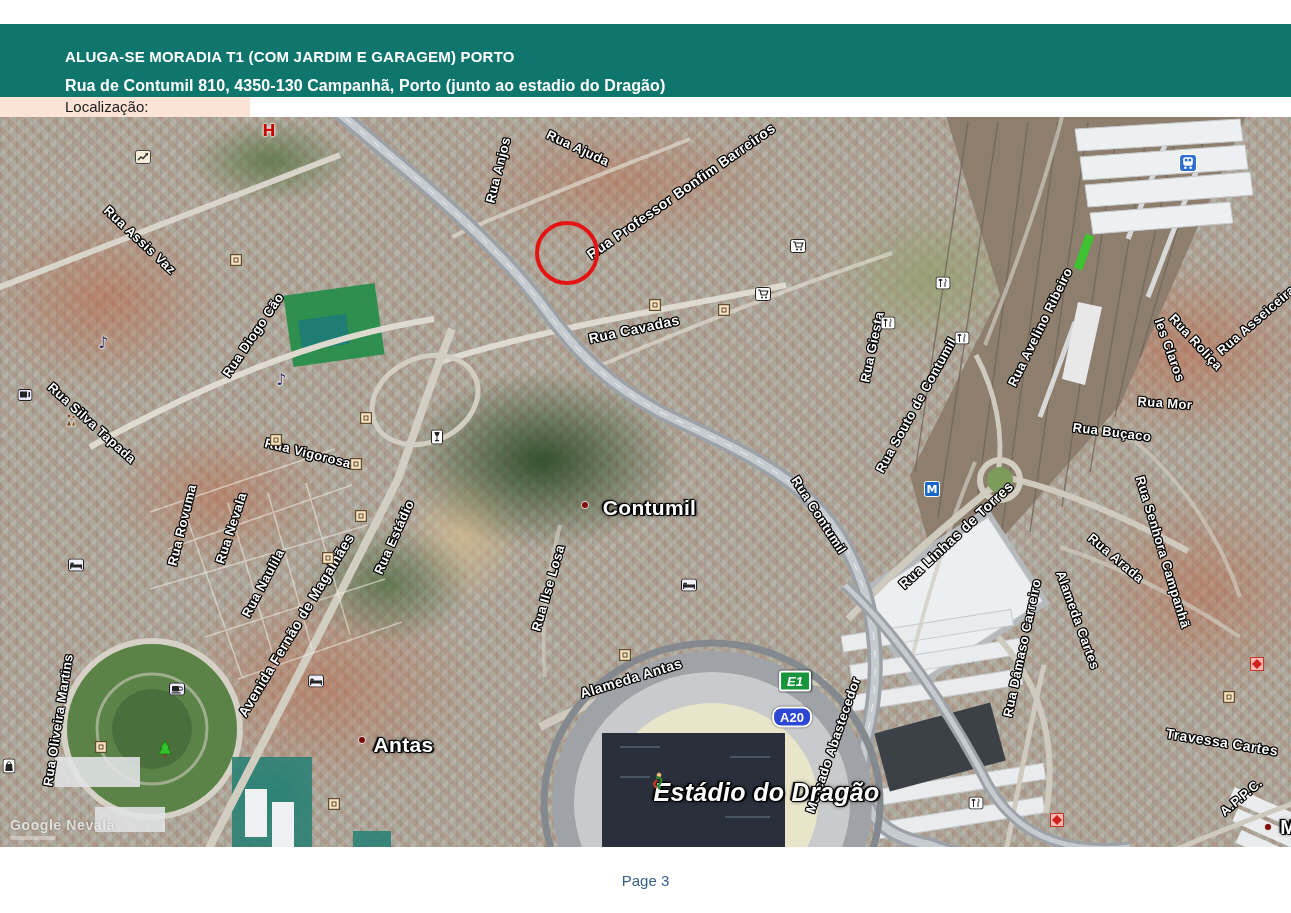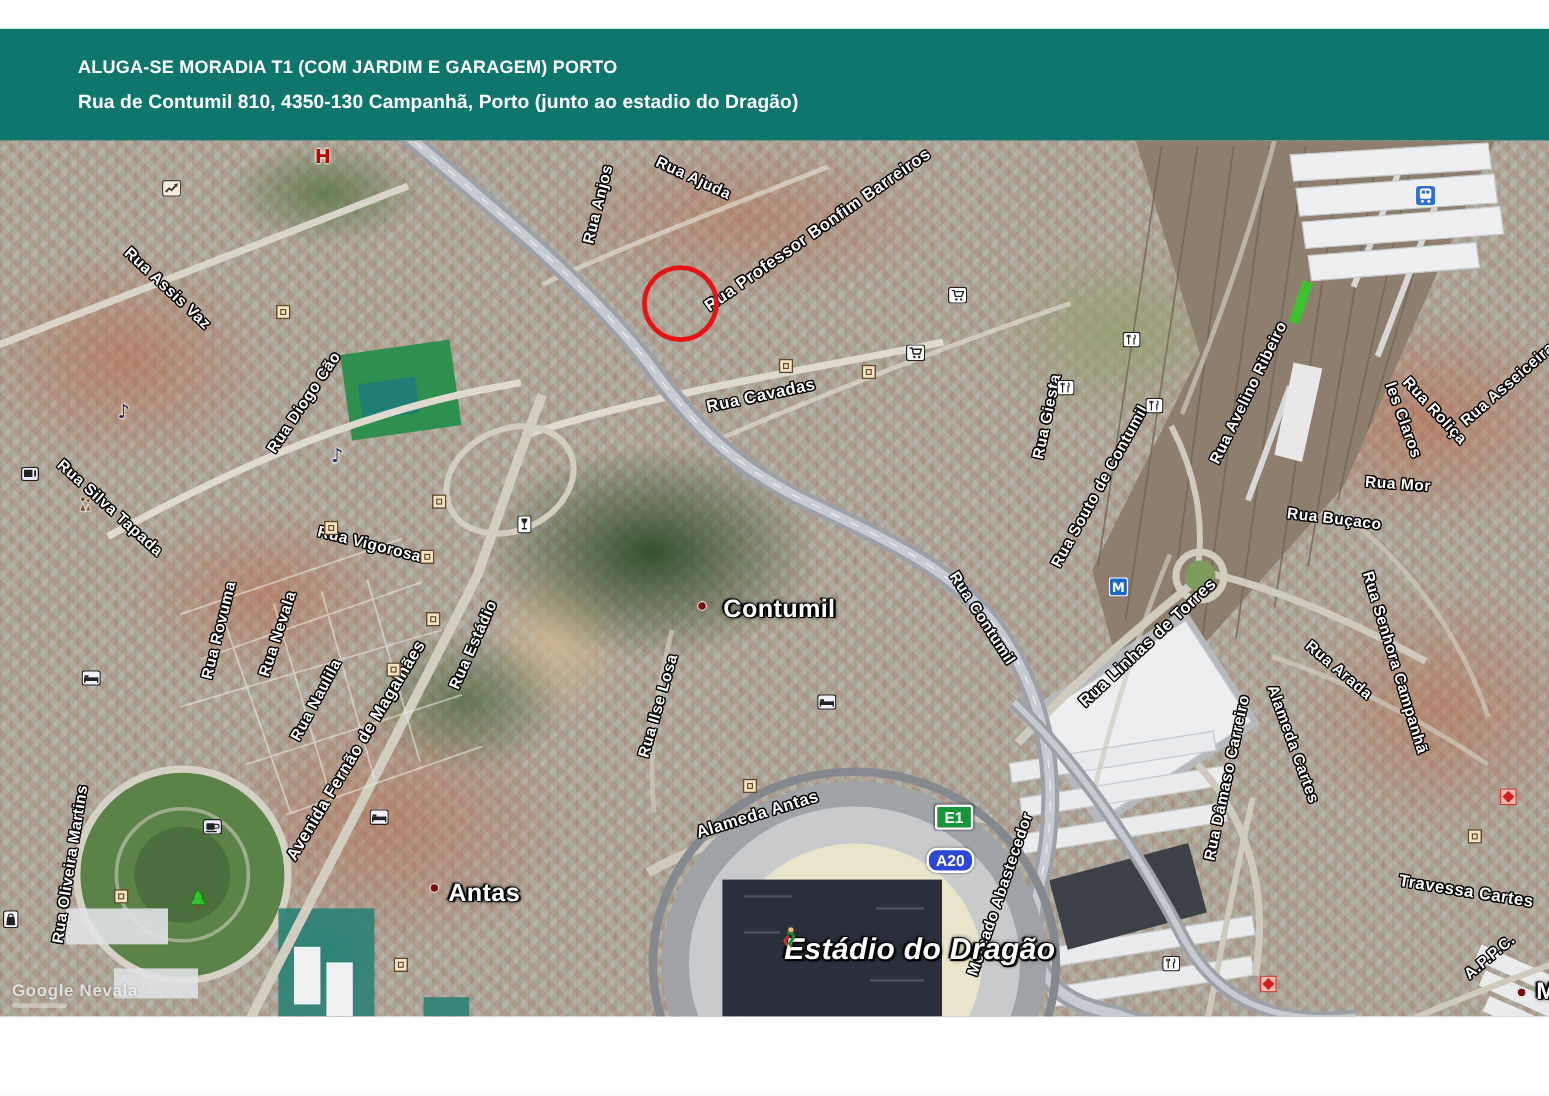--- a/index.html
+++ b/index.html
@@ -36,41 +36,46 @@
       repeating-linear-gradient(90deg, rgba(90,85,80,.10) 0 2px, rgba(0,0,0,0) 2px 8px);}
   .map svg.base{position:absolute;left:0;top:0;}
   #overlay-layer{position:absolute;left:0;top:0;width:1291px;height:730px;}
 
   .street-label{position:absolute;color:#fff;font-weight:bold;font-size:13px;white-space:nowrap;letter-spacing:.4px;
     text-shadow:-1px 0 0 #000,1px 0 0 #000,0 -1px 0 #000,0 1px 0 #000,-1px -1px 0 #000,1px 1px 0 #000,-1px 1px 0 #000,1px -1px 0 #000;}
   .place-label{position:absolute;color:#fff;font-weight:bold;font-size:21px;white-space:nowrap;letter-spacing:.3px;
     text-shadow:-1px 0 0 #000,1px 0 0 #000,0 -1px 0 #000,0 1px 0 #000,-2px -1px 1px #000,2px 1px 1px #000,0 0 4px #000;padding-left:19px;}
   .badge{position:absolute;transform:translate(-50%,-50%);font-weight:bold;color:#fff;font-size:13px;line-height:15px;
     padding:1px 6px;border:2px solid #fff;box-shadow:0 0 2px rgba(0,0,0,.7);white-space:nowrap;}
-  .badge-green{background:#18953C;border-radius:3px;}
+  .badge-green{background:#18953C;border-radius:3px;font-style:italic;}
   .badge-blue{background:#2B47D4;border-radius:9px;}
   .poi{position:absolute;transform:translate(-50%,-50%);line-height:0;}
   .poi .glyph{font-family:"DejaVu Sans",sans-serif;line-height:1;}
   .highlight-circle{position:absolute;border-radius:50%;transform:translate(-50%,-50%);background:transparent;}
   .watermark{position:absolute;left:10px;top:700px;color:rgba(255,255,255,.75);font-size:14px;font-weight:bold;letter-spacing:.6px;
     text-shadow:0 0 2px rgba(0,0,0,.35);}
   .watermark-sub{position:absolute;left:10px;top:719px;width:46px;height:4px;background:rgba(255,255,255,.35);border-radius:2px;}
 
   .page-number{position:absolute;left:0;top:872px;width:1291px;text-align:center;font-size:15px;color:#36608C;}
 </style>
 </head>
 <body>
 
 <div class="page">
 
   <div class="header">
     <div class="title">ALUGA-SE MORADIA T1 (COM JARDIM E GARAGEM) PORTO</div>
     <div class="subtitle">Rua de Contumil 810, 4350-130 Campanhã, Porto (junto ao estadio do Dragão)</div>
   </div>
 
+  <div class="section-strip">
+    <div class="section-box">
+      <div class="section-label">Localização:</div>
+    </div>
+  </div>
 
   <div class="map">
     <svg class="base" width="1291" height="730" viewBox="0 0 1291 730">
 
       <g>
         <polygon points="945,-5 1248,-5 1120,288 1005,418 932,440 910,358 1000,178" fill="#8d7e6e"></polygon>
         <path d="M968,5 L915,355 M998,5 L938,400 M1028,5 L972,420 M1058,5 L1000,428 M1088,5 L1030,415 M1118,8 L1062,390 M1148,10 L1090,355 M1178,10 L1115,300 M1208,8 L1140,240" stroke="#70645a" stroke-width="1.4" opacity="0.8" fill="none"></path>
         <path d="M1165,28 L1128,122 M1196,55 L1148,180 M1075,205 L1040,300" stroke="#d8d8d8" stroke-width="5" fill="none"></path>
         <path d="M1078,185 L1102,190 L1085,268 L1062,262 Z" fill="#e8e8e8"></path>
         <path d="M1090,118 L1078,152" stroke="#3ec232" stroke-width="9" fill="none"></path>
@@ -367,13 +372,14 @@
         <div class="poi" style="left: 1268px; top: 710px;"><svg width="9" height="9" viewBox="0 0 9 9">
             <circle cx="4.5" cy="4.5" r="3.6" fill="#7a0b0b" stroke="#fff" stroke-width="0.8"></circle>
           </svg></div>
         <div class="highlight-circle" style="width: 56px; height: 56px; border: 4px solid rgb(229, 20, 20); left: 567px; top: 136px;"></div>
       </div>
 
     <div class="watermark">Google Nevala</div>
     <div class="watermark-sub"></div>
   </div>
 
+  <div class="page-number">Page 3</div>
 </div>
 
 </body></html>

